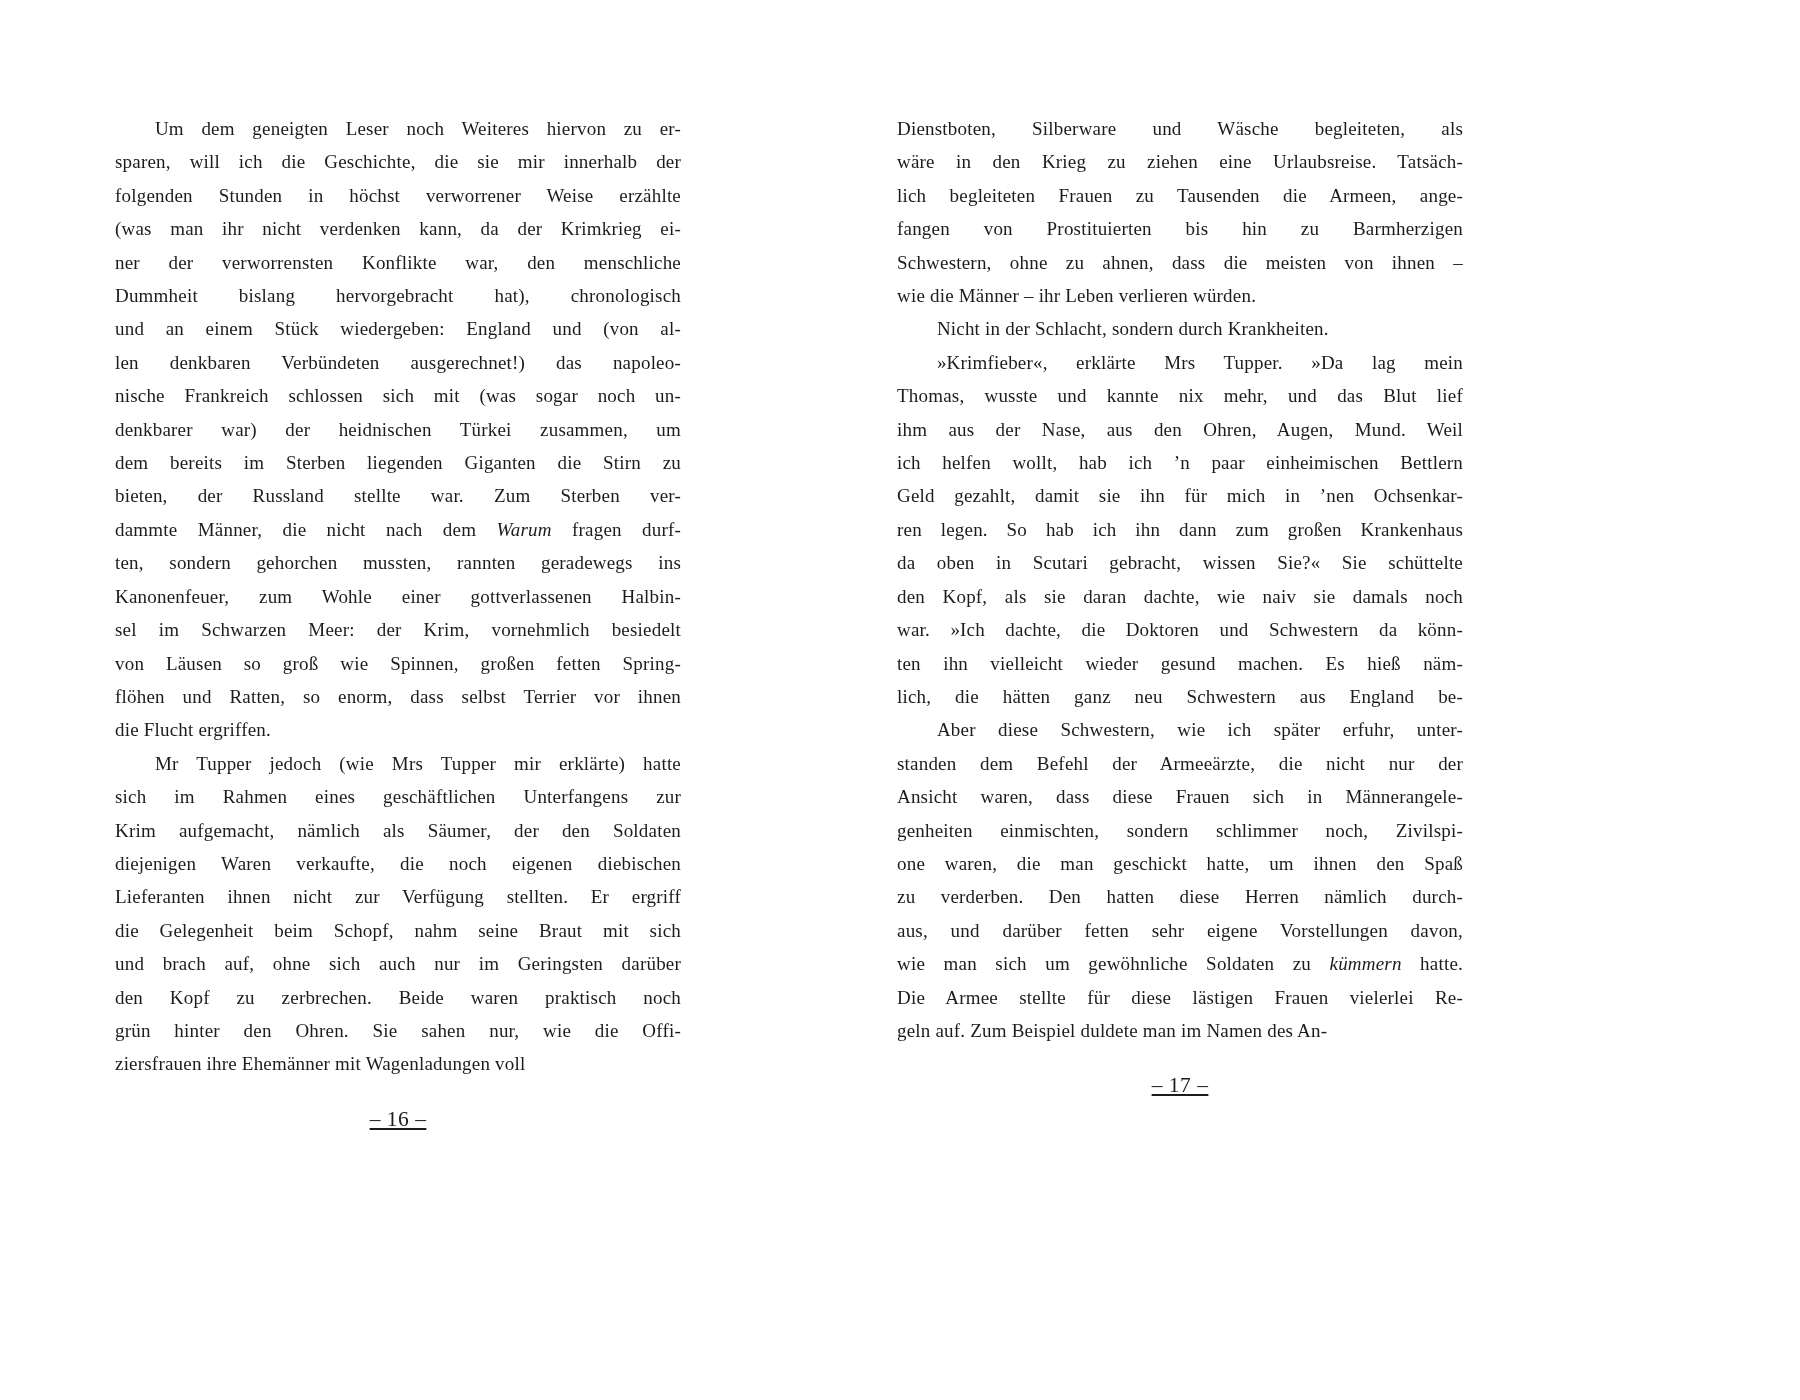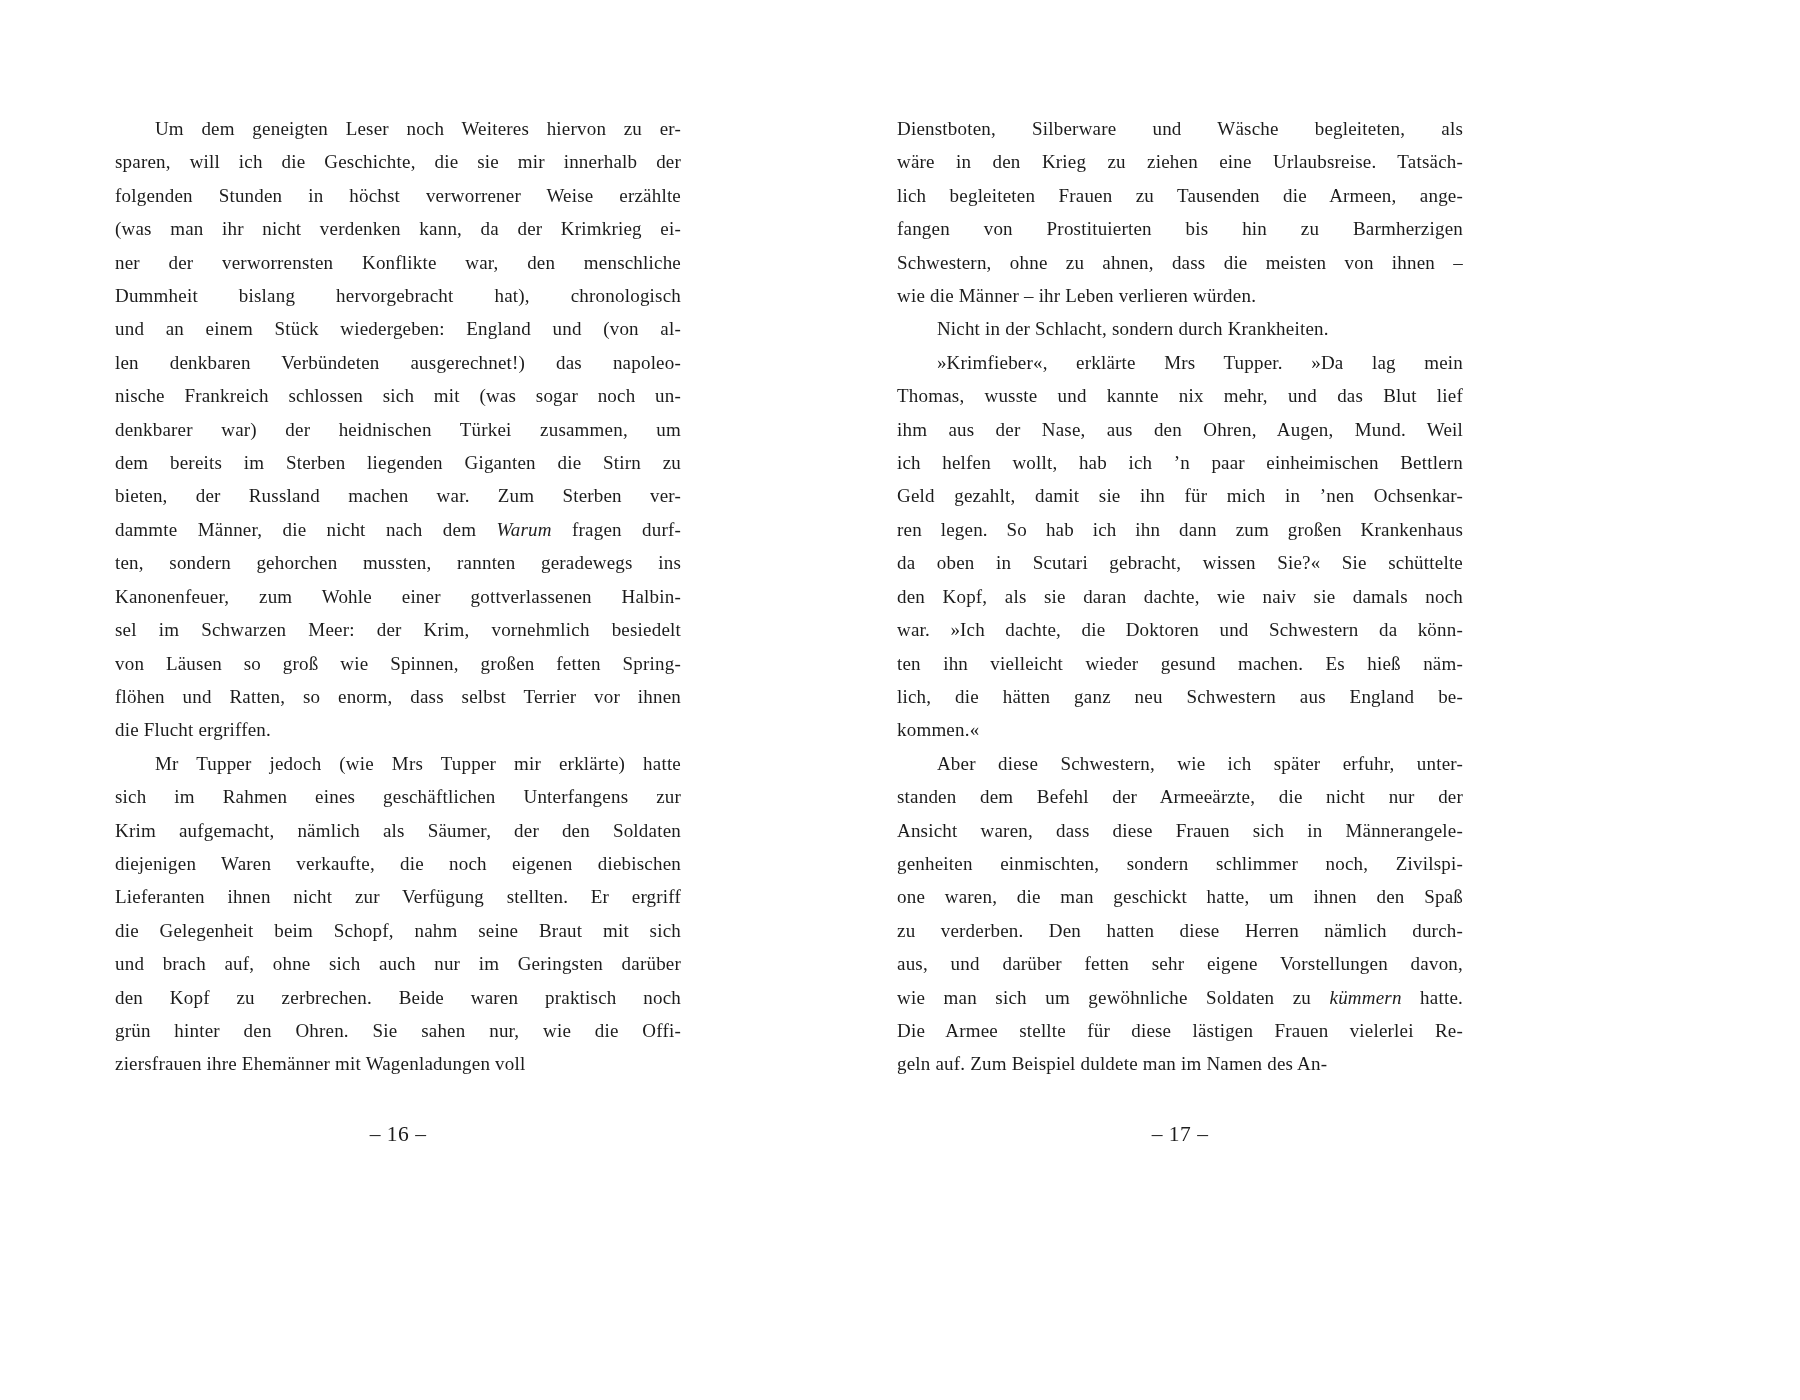--- a/index.html
+++ b/index.html
@@ -39,44 +39,45 @@
   .line.last {
     text-align-last: left;
   }
   .line.indent {
     text-indent: 2.1em;
   }
   .line i {
     font-style: italic;
   }
   .page-number {
-    margin-top: 41px;
+    margin-top: 26px;
     text-align: center;
     font-size: 21.5px;
     letter-spacing: 0.5px;
+    text-decoration: underline;
   }
 </style>
 </head>
 <body>
 
 <div class="spread">
   <div class="page left">
     <div class="page-body">
         <div class="line indent">Um dem geneigten Leser noch Weiteres hiervon zu er-</div>
         <div class="line">sparen, will ich die Geschichte, die sie mir innerhalb der</div>
         <div class="line">folgenden Stunden in höchst verworrener Weise erzählte</div>
         <div class="line">(was man ihr nicht verdenken kann, da der Krimkrieg ei-</div>
         <div class="line">ner der verworrensten Konflikte war, den menschliche</div>
         <div class="line">Dummheit bislang hervorgebracht hat), chronologisch</div>
         <div class="line">und an einem Stück wiedergeben: England und (von al-</div>
         <div class="line">len denkbaren Verbündeten ausgerechnet!) das napoleo-</div>
         <div class="line">nische Frankreich schlossen sich mit (was sogar noch un-</div>
         <div class="line">denkbarer war) der heidnischen Türkei zusammen, um</div>
         <div class="line">dem bereits im Sterben liegenden Giganten die Stirn zu</div>
-        <div class="line">bieten, der Russland machen war. Zum Sterben ver-</div>
+        <div class="line">bieten, der Russland stellte war. Zum Sterben ver-</div>
         <div class="line">dammte Männer, die nicht nach dem <i>Warum</i> fragen durf-</div>
         <div class="line">ten, sondern gehorchen mussten, rannten geradewegs ins</div>
         <div class="line">Kanonenfeuer, zum Wohle einer gottverlassenen Halbin-</div>
         <div class="line">sel im Schwarzen Meer: der Krim, vornehmlich besiedelt</div>
         <div class="line">von Läusen so groß wie Spinnen, großen fetten Spring-</div>
         <div class="line">flöhen und Ratten, so enorm, dass selbst Terrier vor ihnen</div>
         <div class="line last">die Flucht ergriffen.</div>
         <div class="line indent">Mr Tupper jedoch (wie Mrs Tupper mir erklärte) hatte</div>
         <div class="line">sich im Rahmen eines geschäftlichen Unterfangens zur</div>
         <div class="line">Krim aufgemacht, nämlich als Säumer, der den Soldaten</div>
@@ -103,21 +104,20 @@
         <div class="line">Thomas, wusste und kannte nix mehr, und das Blut lief</div>
         <div class="line">ihm aus der Nase, aus den Ohren, Augen, Mund. Weil</div>
         <div class="line">ich helfen wollt, hab ich ’n paar einheimischen Bettlern</div>
         <div class="line">Geld gezahlt, damit sie ihn für mich in ’nen Ochsenkar-</div>
         <div class="line">ren legen. So hab ich ihn dann zum großen Krankenhaus</div>
         <div class="line">da oben in Scutari gebracht, wissen Sie?« Sie schüttelte</div>
         <div class="line">den Kopf, als sie daran dachte, wie naiv sie damals noch</div>
         <div class="line">war. »Ich dachte, die Doktoren und Schwestern da könn-</div>
         <div class="line">ten ihn vielleicht wieder gesund machen. Es hieß näm-</div>
         <div class="line">lich, die hätten ganz neu Schwestern aus England be-</div>
-        <div class="line last">kommen.«</div>
         <div class="line indent">Aber diese Schwestern, wie ich später erfuhr, unter-</div>
         <div class="line">standen dem Befehl der Armeeärzte, die nicht nur der</div>
         <div class="line">Ansicht waren, dass diese Frauen sich in Männerangele-</div>
         <div class="line">genheiten einmischten, sondern schlimmer noch, Zivilspi-</div>
         <div class="line">one waren, die man geschickt hatte, um ihnen den Spaß</div>
         <div class="line">zu verderben. Den hatten diese Herren nämlich durch-</div>
         <div class="line">aus, und darüber fetten sehr eigene Vorstellungen davon,</div>
         <div class="line">wie man sich um gewöhnliche Soldaten zu <i>kümmern</i> hatte.</div>
         <div class="line">Die Armee stellte für diese lästigen Frauen vielerlei Re-</div>
         <div class="line last">geln auf. Zum Beispiel duldete man im Namen des An-</div>

